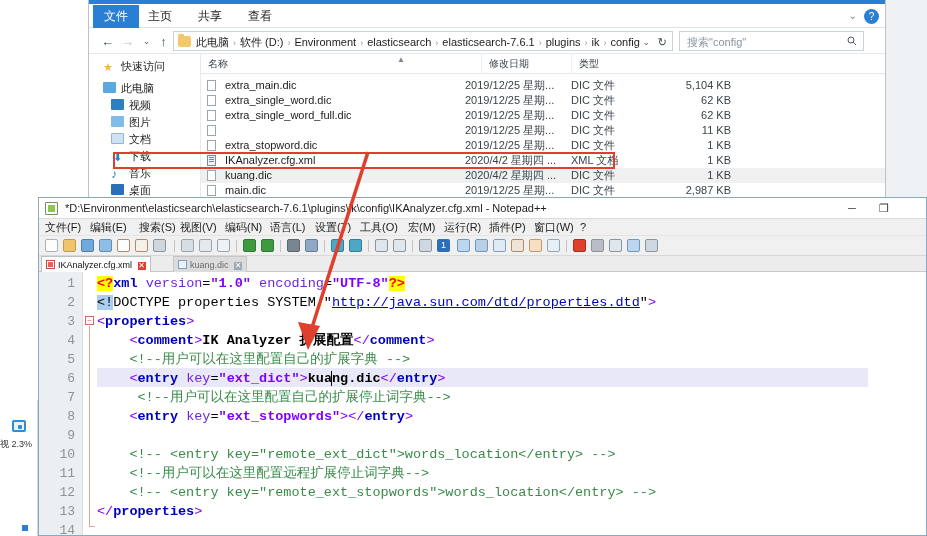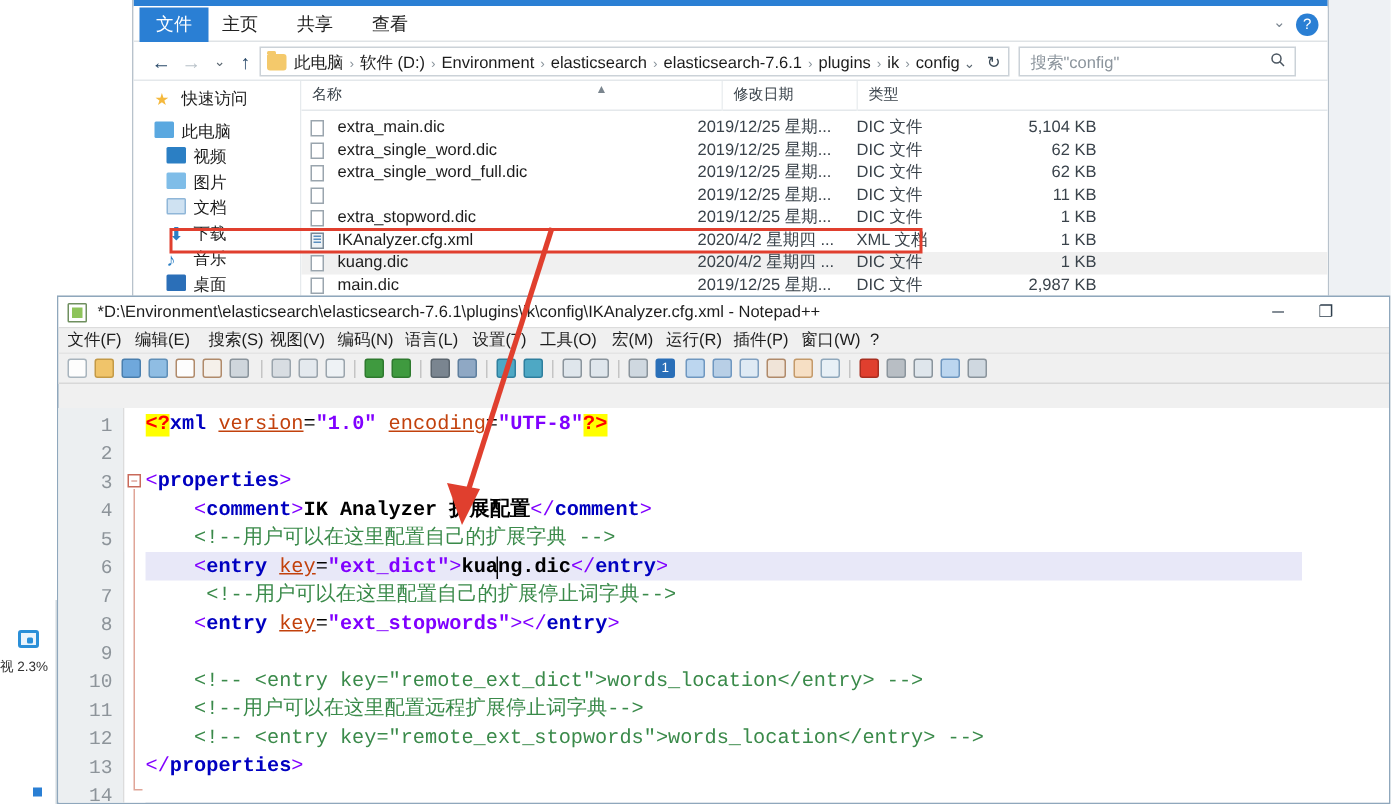--- a/index.html
+++ b/index.html
@@ -176,21 +176,21 @@
   .code-area { position:absolute; left:58px; top:0; right:0; height:263px; overflow:hidden; }
 
   .ln { position:absolute; left:0; width:36px; text-align:right; font-size:13px; color:#8d949a;
         font-family:"Liberation Mono","DejaVu Sans Mono",monospace; height:19px; line-height:19px; }
   .cl { position:absolute; left:0; height:19px; line-height:19px; font-size:13.5px;
         font-family:"Liberation Mono","DejaVu Sans Mono",monospace; white-space:pre; color:#000; }
   .hl-row { position:absolute; left:0; width:829px; height:19px; background:#e8e8f8; }
 
   .t-tagpunct { color:#8000ff; }
   .t-tag { color:#0000c0; font-weight:bold; }
-  .t-attr { color:#c2410c;text-decoration:underline; }
+  .t-attr { color:#6d28d9; }
   .t-val  { color:#8000ff; font-weight:bold; }
   .t-text { color:#000000; font-weight:bold; }
   .t-comment { color:#3a8a4a; }
   .t-doctype { color:#000000; }
   .t-link { color:#0000c0; text-decoration:underline; }
   .t-hl { background:#ffff00; color:#ff0000; font-weight:bold; }
   .t-blue-hl { background:#aacdf0; color:#000; }
 
   .fold-mark { position:absolute; left:2px; width:9px; height:9px; border:1px solid #c96a5a;
                background:#ffffff; font-size:8px; line-height:8px; text-align:center; color:#c96a5a; }
@@ -407,20 +407,32 @@
       <div class="tbi" style="left:490px; background:#f6dfc4; border:1px solid #c49a6a;"></div>
       <div class="tbi" style="left:508px; background:#e8f0f6; border:1px solid #8fa8bc;"></div>
       <div class="tbsep" style="left:527px;"></div>
       <div class="tbi" style="left:534px; background:#e03f2e; border:1px solid #a82e20;"></div>
       <div class="tbi" style="left:552px; background:#b8bec4; border:1px solid #8a949c;"></div>
       <div class="tbi" style="left:570px; background:#dfe6ec; border:1px solid #8a949c;"></div>
       <div class="tbi" style="left:588px; background:#bcd6ef; border:1px solid #6f97c0;"></div>
       <div class="tbi" style="left:606px; background:#cfd8e0; border:1px solid #8a949c;"></div>
     </div>
 
+    <div class="npp-tabs">
+      <div class="nt active" style="left:2px;">
+        <span class="nt-ico red"></span>
+        <span>IKAnalyzer.cfg.xml</span>
+        <span class="nt-x red">✕</span>
+      </div>
+      <div class="nt inactive" style="left:134px;">
+        <span class="nt-ico blue"></span>
+        <span>kuang.dic</span>
+        <span class="nt-x blue">✕</span>
+      </div>
+    </div>
 
     <div class="editor">
       <div class="hl-row" style="top:96px;"></div>
 
       <div class="gutter">
         <div class="ln" style="top:2px;">1</div>
         <div class="ln" style="top:21px;">2</div>
         <div class="ln" style="top:40px;">3</div>
         <div class="ln" style="top:59px;">4</div>
         <div class="ln" style="top:78px;">5</div>
@@ -437,20 +449,21 @@
 
       <div class="fold-col">
         <div class="fold-mark" style="top:44px;">−</div>
         <div class="fold-line" style="top:54px; height:200px;"></div>
         <div class="fold-foot" style="top:254px;"></div>
       </div>
 
       <div class="code-area">
         <div class="cl" style="top:2px;"><span class="t-hl">&lt;?</span><span class="t-tag">xml</span> <span class="t-attr">version</span>=<span class="t-val">"1.0"</span> <span class="t-attr">encoding</span>=<span class="t-val">"UTF-8"</span><span class="t-hl">?&gt;</span></div>
 
+        <div class="cl" style="top:21px;"><span class="t-blue-hl">&lt;!</span><span class="t-doctype">DOCTYPE properties SYSTEM "</span><span class="t-link">http://java.sun.com/dtd/properties.dtd</span><span class="t-doctype">"</span><span class="t-tagpunct">&gt;</span></div>
 
         <div class="cl" style="top:40px;"><span class="t-tagpunct">&lt;</span><span class="t-tag">properties</span><span class="t-tagpunct">&gt;</span></div>
 
         <div class="cl" style="top:59px;">    <span class="t-tagpunct">&lt;</span><span class="t-tag">comment</span><span class="t-tagpunct">&gt;</span><span class="t-text">IK Analyzer 扩展配置</span><span class="t-tagpunct">&lt;/</span><span class="t-tag">comment</span><span class="t-tagpunct">&gt;</span></div>
 
         <div class="cl t-comment" style="top:78px;">    &lt;!--用户可以在这里配置自己的扩展字典 --&gt;</div>
 
         <div class="cl" style="top:97px;">    <span class="t-tagpunct">&lt;</span><span class="t-tag">entry</span> <span class="t-attr">key</span>=<span class="t-val">"ext_dict"</span><span class="t-tagpunct">&gt;</span><span class="t-text">kuang.dic</span><span class="t-tagpunct">&lt;/</span><span class="t-tag">entry</span><span class="t-tagpunct">&gt;</span></div>
 
         <div class="cl t-comment" style="top:116px;">     &lt;!--用户可以在这里配置自己的扩展停止词字典--&gt;</div>

